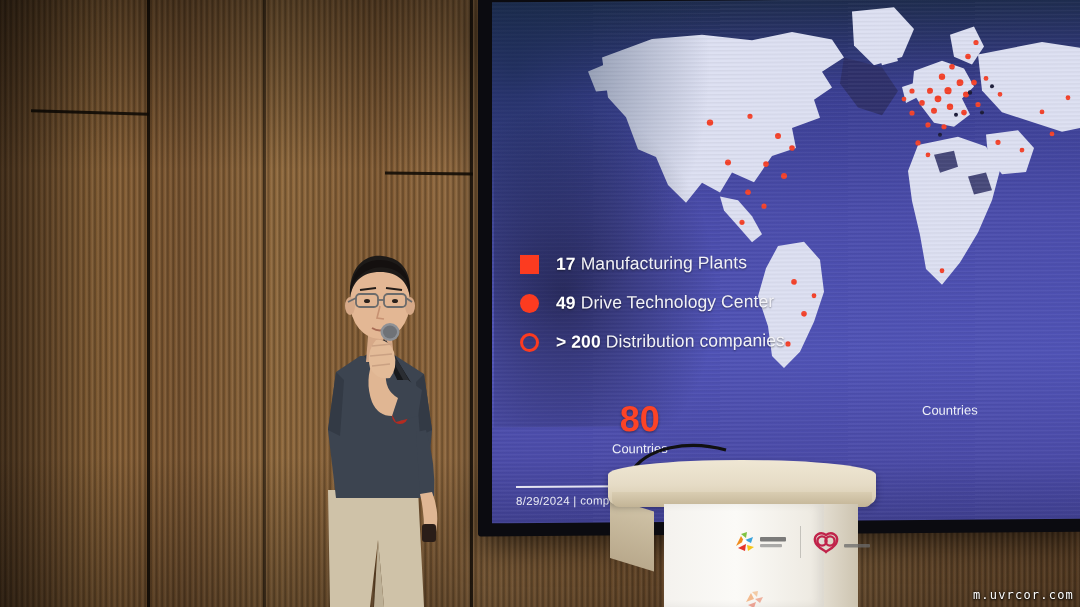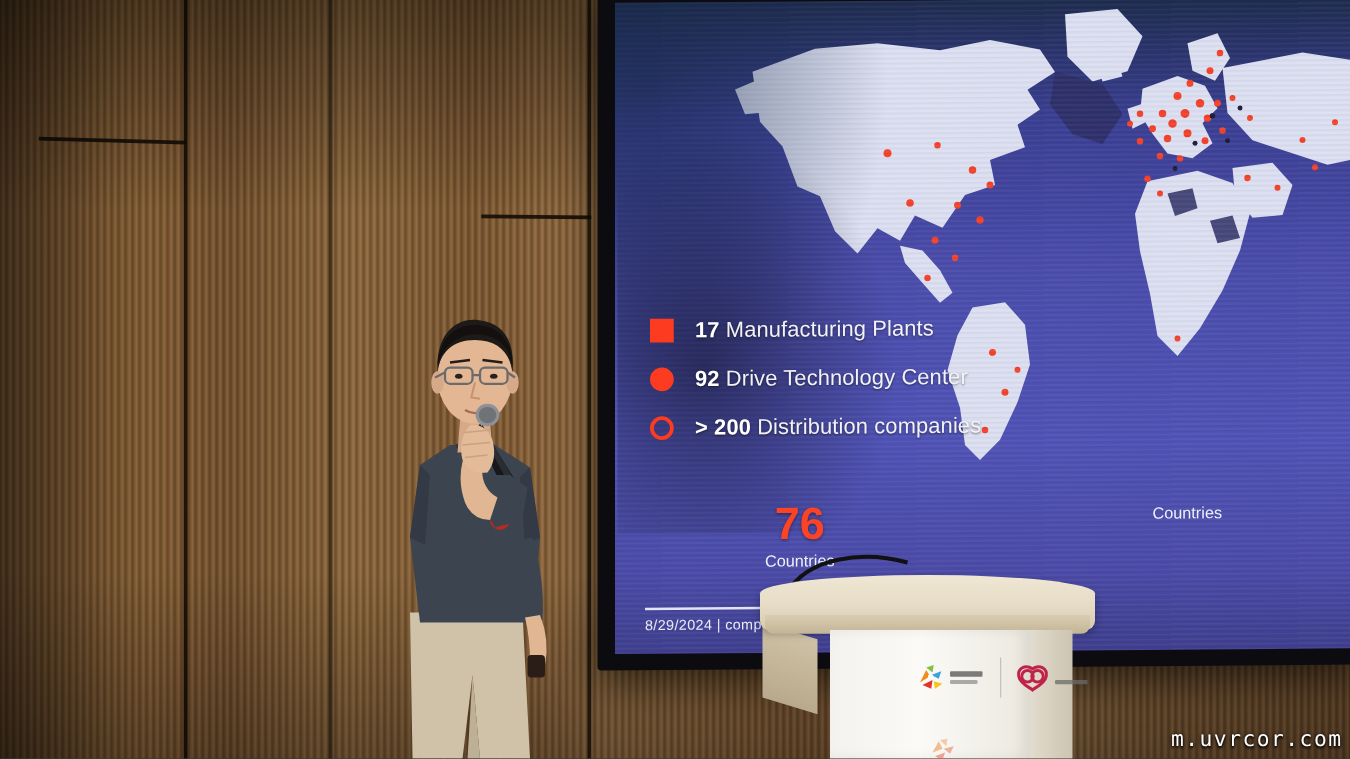--- a/index.html
+++ b/index.html
@@ -138,21 +138,21 @@
   #mic-gooseneck{position:absolute;left:18px;top:-12px;width:120px;height:40px;}
 
   
   #speaker{position:absolute;left:300px;top:240px;width:200px;height:367px;}
   #speaker svg{display:block;}
 
   
   #watermark{
     position:absolute;right:6px;bottom:5px;
     color:#ffffff;font-family:"DejaVu Sans Mono","Liberation Mono",monospace;
-    font-size:17px;letter-spacing:1.2px;
+    font-size:12px;letter-spacing:1.2px;
     text-shadow:0 0 3px rgba(0,0,0,.85), 0 1px 2px rgba(0,0,0,.9);
   }
 </style>
 </head>
 <body>
 
 <div id="stage">
 
   <div class="wood-wall"></div>
   <div class="reveal-v" style="left:147px;top:0;width:3px;height:607px;"></div>
@@ -274,35 +274,35 @@
         <div class="legend-row">
           <span class="marker m-square"></span>
           <span class="legend-text">
             <b>17</b>
             <span>Manufacturing Plants</span>
           </span>
         </div>
         <div class="legend-row">
           <span class="marker m-circle"></span>
           <span class="legend-text">
-            <b>92</b>
+            <b>49</b>
             <span>Drive Technology Center</span>
           </span>
         </div>
         <div class="legend-row">
           <span class="marker m-ring"></span>
           <span class="legend-text">
             <b>&gt; 200</b>
             <span>Distribution companies</span>
           </span>
         </div>
       </div>
 
       <div class="stat" id="stat-countries">
-        <div class="num">76</div>
+        <div class="num">80</div>
         <div class="lbl">Countries</div>
       </div>
       <div class="stat" id="stat-employees">
         <div class="lbl">Countries</div>
       </div>
 
       <div id="slide-footer">
         <div id="footer-rule"></div>
         <div id="footer-text">8/29/2024  |  comp</div>
       </div>

